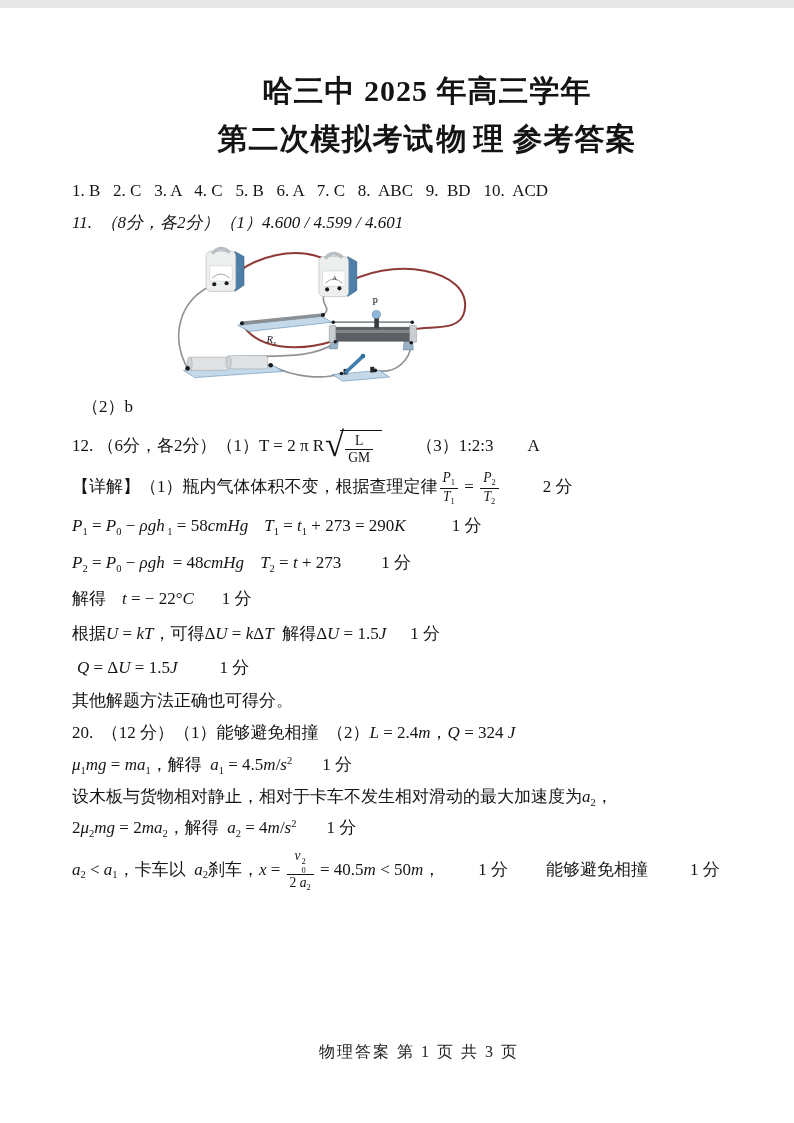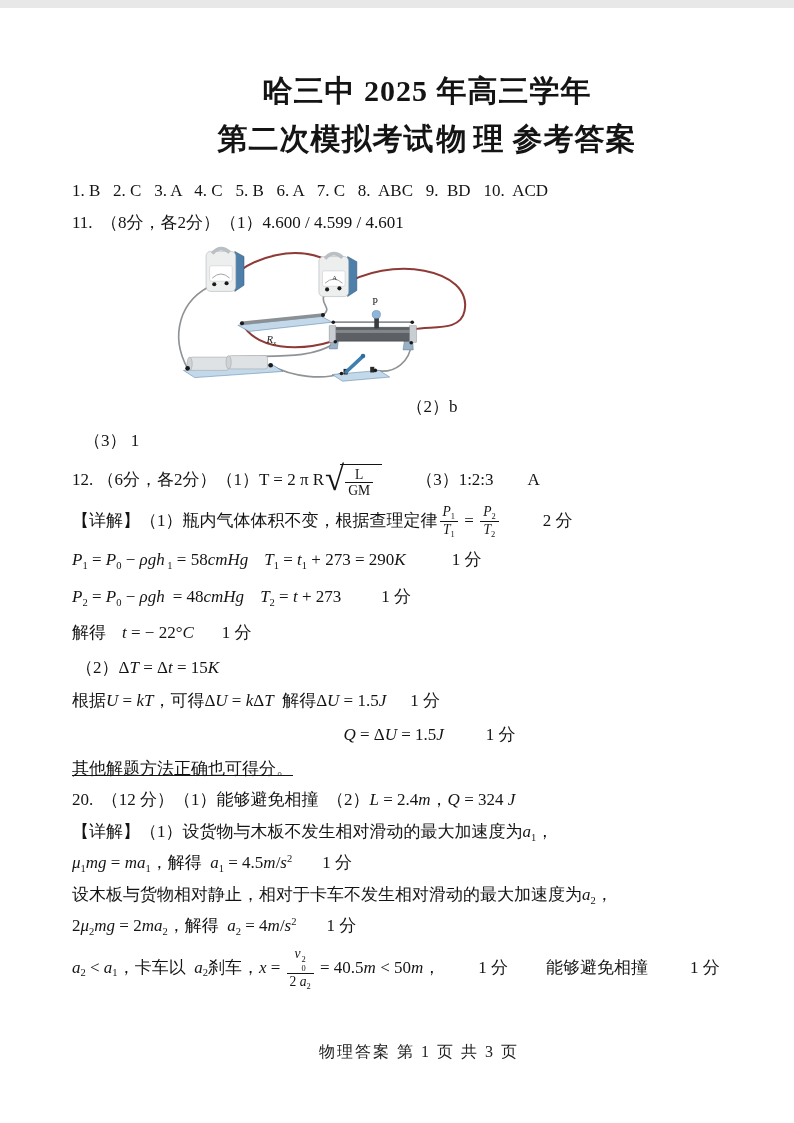--- a/index.html
+++ b/index.html
@@ -31,21 +31,21 @@
 </head>
 <body>
 
 <div class="page">
   <div class="content">
 
     <h1 class="title">哈三中 2025 年高三学年</h1>
     <h1 class="title title2"><span>第二次模拟考试</span><span class="subject">物理</span><span>参考答案</span></h1>
 
     <div class="line" style="margin-bottom:7px;">1. B   2. C   3. A   4. C   5. B   6. A   7. C   8.  ABC   9.  BD   10.  ACD</div>
-    <div class="line" style="margin-bottom:4px;">11.  （8分，各2分）（1）4.600 / 4.599 / 4.601</div>
+    <div class="line" style="margin-bottom:4px;font-style:italic;">11.  （8分，各2分）（1）4.600 / 4.599 / 4.601</div>
 
     <div class="figure">
       <svg width="318" height="150" viewBox="0 0 620 292">
 
         <g fill="none" stroke="#8f9396" stroke-width="3.2">
           <path d="M98,88 C28,118 12,190 46,252"></path>
           <path d="M318,100 C296,126 332,132 310,148"></path>
           <path d="M208,246 C252,270 312,274 346,262"></path>
           <path d="M412,256 C452,264 480,236 482,204"></path>
           <path d="M334,202 C262,252 130,206 54,252"></path>
@@ -117,36 +117,33 @@
           <rect x="22" y="27" width="8" height="11" fill="#2b2b2b"></rect>
           <rect x="74" y="23" width="8" height="11" fill="#2b2b2b"></rect>
           <line x1="27" y1="33" x2="58" y2="4" stroke="#3f7fae" stroke-width="7" stroke-linecap="round"></line>
           <circle cx="60" cy="2" r="4.5" fill="#2f6f9e"></circle>
           <circle cx="18" cy="36" r="3.5" fill="#1a1a1a"></circle>
           <circle cx="84" cy="30" r="3.5" fill="#1a1a1a"></circle>
         </g>
       </svg>
     </div>
 
-    <div class="line" style="margin-bottom:9px;padding-left:10px;text-align:center;">（2）b</div>
-    <div class="line" style="margin-bottom:9px;padding-left:12px;">（3） 1</div>
+    <div class="line" style="margin-bottom:9px;padding-left:10px;">（2）b</div>
 
     <div class="line" style="margin-bottom:5px;"><span>12. （6分，各2分）（1）</span><span>T = 2 π R</span><span class="sqrt"><span class="rad">√</span><span class="cnt"><span class="frac"><span class="num"><span>L</span></span><span class="den"><span>GM</span></span></span></span></span><span class="gap" style="width: 34px;"></span><span>（3）1:2:3</span><span class="gap" style="width: 34px;"></span><span>A</span></div>
 
     <div class="line" style="margin-bottom:8px;"><span>【详解】（1）瓶内气体体积不变，根据查理定律</span><span class="frac"><span class="num"><span class="mi">P</span><span class="msub">1</span></span><span class="den"><span class="mi">T</span><span class="msub">1</span></span></span><span> = </span><span class="frac"><span class="num"><span class="mi">P</span><span class="msub">2</span></span><span class="den"><span class="mi">T</span><span class="msub">2</span></span></span><span class="gap" style="width: 42px;"></span><span>2 分</span></div>
     <div class="line" style="margin-bottom:12px;"><span class="mi">P</span><span class="msub">1</span><span> = </span><span class="mi">P</span><span class="msub">0</span><span> − </span><span class="mi">ρgh</span><span class="msub"> 1</span><span> = 58</span><span class="mi">cmHg</span><span class="gap" style="width: 16px;"></span><span class="mi">T</span><span class="msub">1</span><span> = </span><span class="mi">t</span><span class="msub">1</span><span> + 273 = 290</span><span class="mi">K</span><span class="gap" style="width: 46px;"></span><span>1 分</span></div>
     <div class="line" style="margin-bottom:11px;"><span class="mi">P</span><span class="msub">2</span><span> = </span><span class="mi">P</span><span class="msub">0</span><span> − </span><span class="mi">ρgh</span><span class="gap" style="width: 8px;"></span><span>= 48</span><span class="mi">cmHg</span><span class="gap" style="width: 16px;"></span><span class="mi">T</span><span class="msub">2</span><span> = </span><span class="mi">t</span><span> + 273</span><span class="gap" style="width: 40px;"></span><span>1 分</span></div>
     <div class="line" style="margin-bottom:10px;"><span>解得</span><span class="gap" style="width: 16px;"></span><span class="mi">t</span><span> = − 22°</span><span class="mi">C</span><span class="gap" style="width: 28px;"></span><span>1 分</span></div>
-    <div class="line" style="margin-bottom:9px;padding-left:4px;"><span>（2）Δ</span><span class="mi">T</span><span> = Δ</span><span class="mi">t</span><span> = 15</span><span class="mi">K</span></div>
     <div class="line" style="margin-bottom:9px;"><span>根据</span><span class="mi">U</span><span> = </span><span class="mi">kT</span><span>，可得Δ</span><span class="mi">U</span><span> = </span><span class="mi">k</span><span>Δ</span><span class="mi">T</span><span>  解得Δ</span><span class="mi">U</span><span> = 1.5</span><span class="mi">J</span><span class="gap" style="width: 24px;"></span><span>1 分</span></div>
-    <div class="line" style="margin-bottom:9px;padding-left:5px;text-align:center;"><span class="mi">Q</span><span> = Δ</span><span class="mi">U</span><span> = 1.5</span><span class="mi">J</span><span class="gap" style="width: 42px;"></span><span>1 分</span></div>
-    <div class="line" style="margin-bottom:7px;text-decoration:underline;">其他解题方法正确也可得分。</div>
+    <div class="line" style="margin-bottom:9px;padding-left:5px;"><span class="mi">Q</span><span> = Δ</span><span class="mi">U</span><span> = 1.5</span><span class="mi">J</span><span class="gap" style="width: 42px;"></span><span>1 分</span></div>
+    <div class="line" style="margin-bottom:7px;">其他解题方法正确也可得分。</div>
 
     <div class="line" style="margin-bottom:7px;"><span>20.  （12 分）（1）能够避免相撞  （2）</span><span class="mi">L</span><span> = 2.4</span><span class="mi">m</span><span>，</span><span class="mi">Q</span><span> = 324 </span><span class="mi">J</span></div>
-    <div class="line" style="margin-bottom:6px;"><span>【详解】（1）设货物与木板不发生相对滑动的最大加速度为</span><span class="mi">a</span><span class="msub">1</span><span>，</span></div>
     <div class="line" style="margin-bottom:7px;"><span class="mi">μ</span><span class="msub">1</span><span class="mi">mg</span><span> = </span><span class="mi">ma</span><span class="msub">1</span><span>，解得  </span><span class="mi">a</span><span class="msub">1</span><span> = 4.5</span><span class="mi">m</span><span>/</span><span class="mi">s</span><span class="msup">2</span><span class="gap" style="width: 30px;"></span><span>1 分</span></div>
     <div class="line" style="margin-bottom:6px;"><span>设木板与货物相对静止，相对于卡车不发生相对滑动的最大加速度为</span><span class="mi">a</span><span class="msub">2</span><span>，</span></div>
     <div class="line" style="margin-bottom:7px;"><span>2</span><span class="mi">μ</span><span class="msub">2</span><span class="mi">mg</span><span> = 2</span><span class="mi">ma</span><span class="msub">2</span><span>，解得  </span><span class="mi">a</span><span class="msub">2</span><span> = 4</span><span class="mi">m</span><span>/</span><span class="mi">s</span><span class="msup">2</span><span class="gap" style="width: 30px;"></span><span>1 分</span></div>
     <div class="line"><span class="mi">a</span><span class="msub">2</span><span> &lt; </span><span class="mi">a</span><span class="msub">1</span><span>，卡车以  </span><span class="mi">a</span><span class="msub">2</span><span>刹车，</span><span class="mi">x</span><span> = </span><span class="frac"><span class="num"><span class="mi">v</span><span class="ss"><span>2</span><span>0</span></span></span><span class="den"><span>2 </span><span class="mi">a</span><span class="msub">2</span></span></span><span> = 40.5</span><span class="mi">m</span><span> &lt; 50</span><span class="mi">m</span><span>，</span><span class="gap" style="width: 38px;"></span><span>1 分</span><span class="gap" style="width: 38px;"></span><span>能够避免相撞</span><span class="gap" style="width: 42px;"></span><span>1 分</span></div>
 
   </div>
 
   <div class="footer">物理答案  第 1 页 共 3 页</div>
 </div>
 

